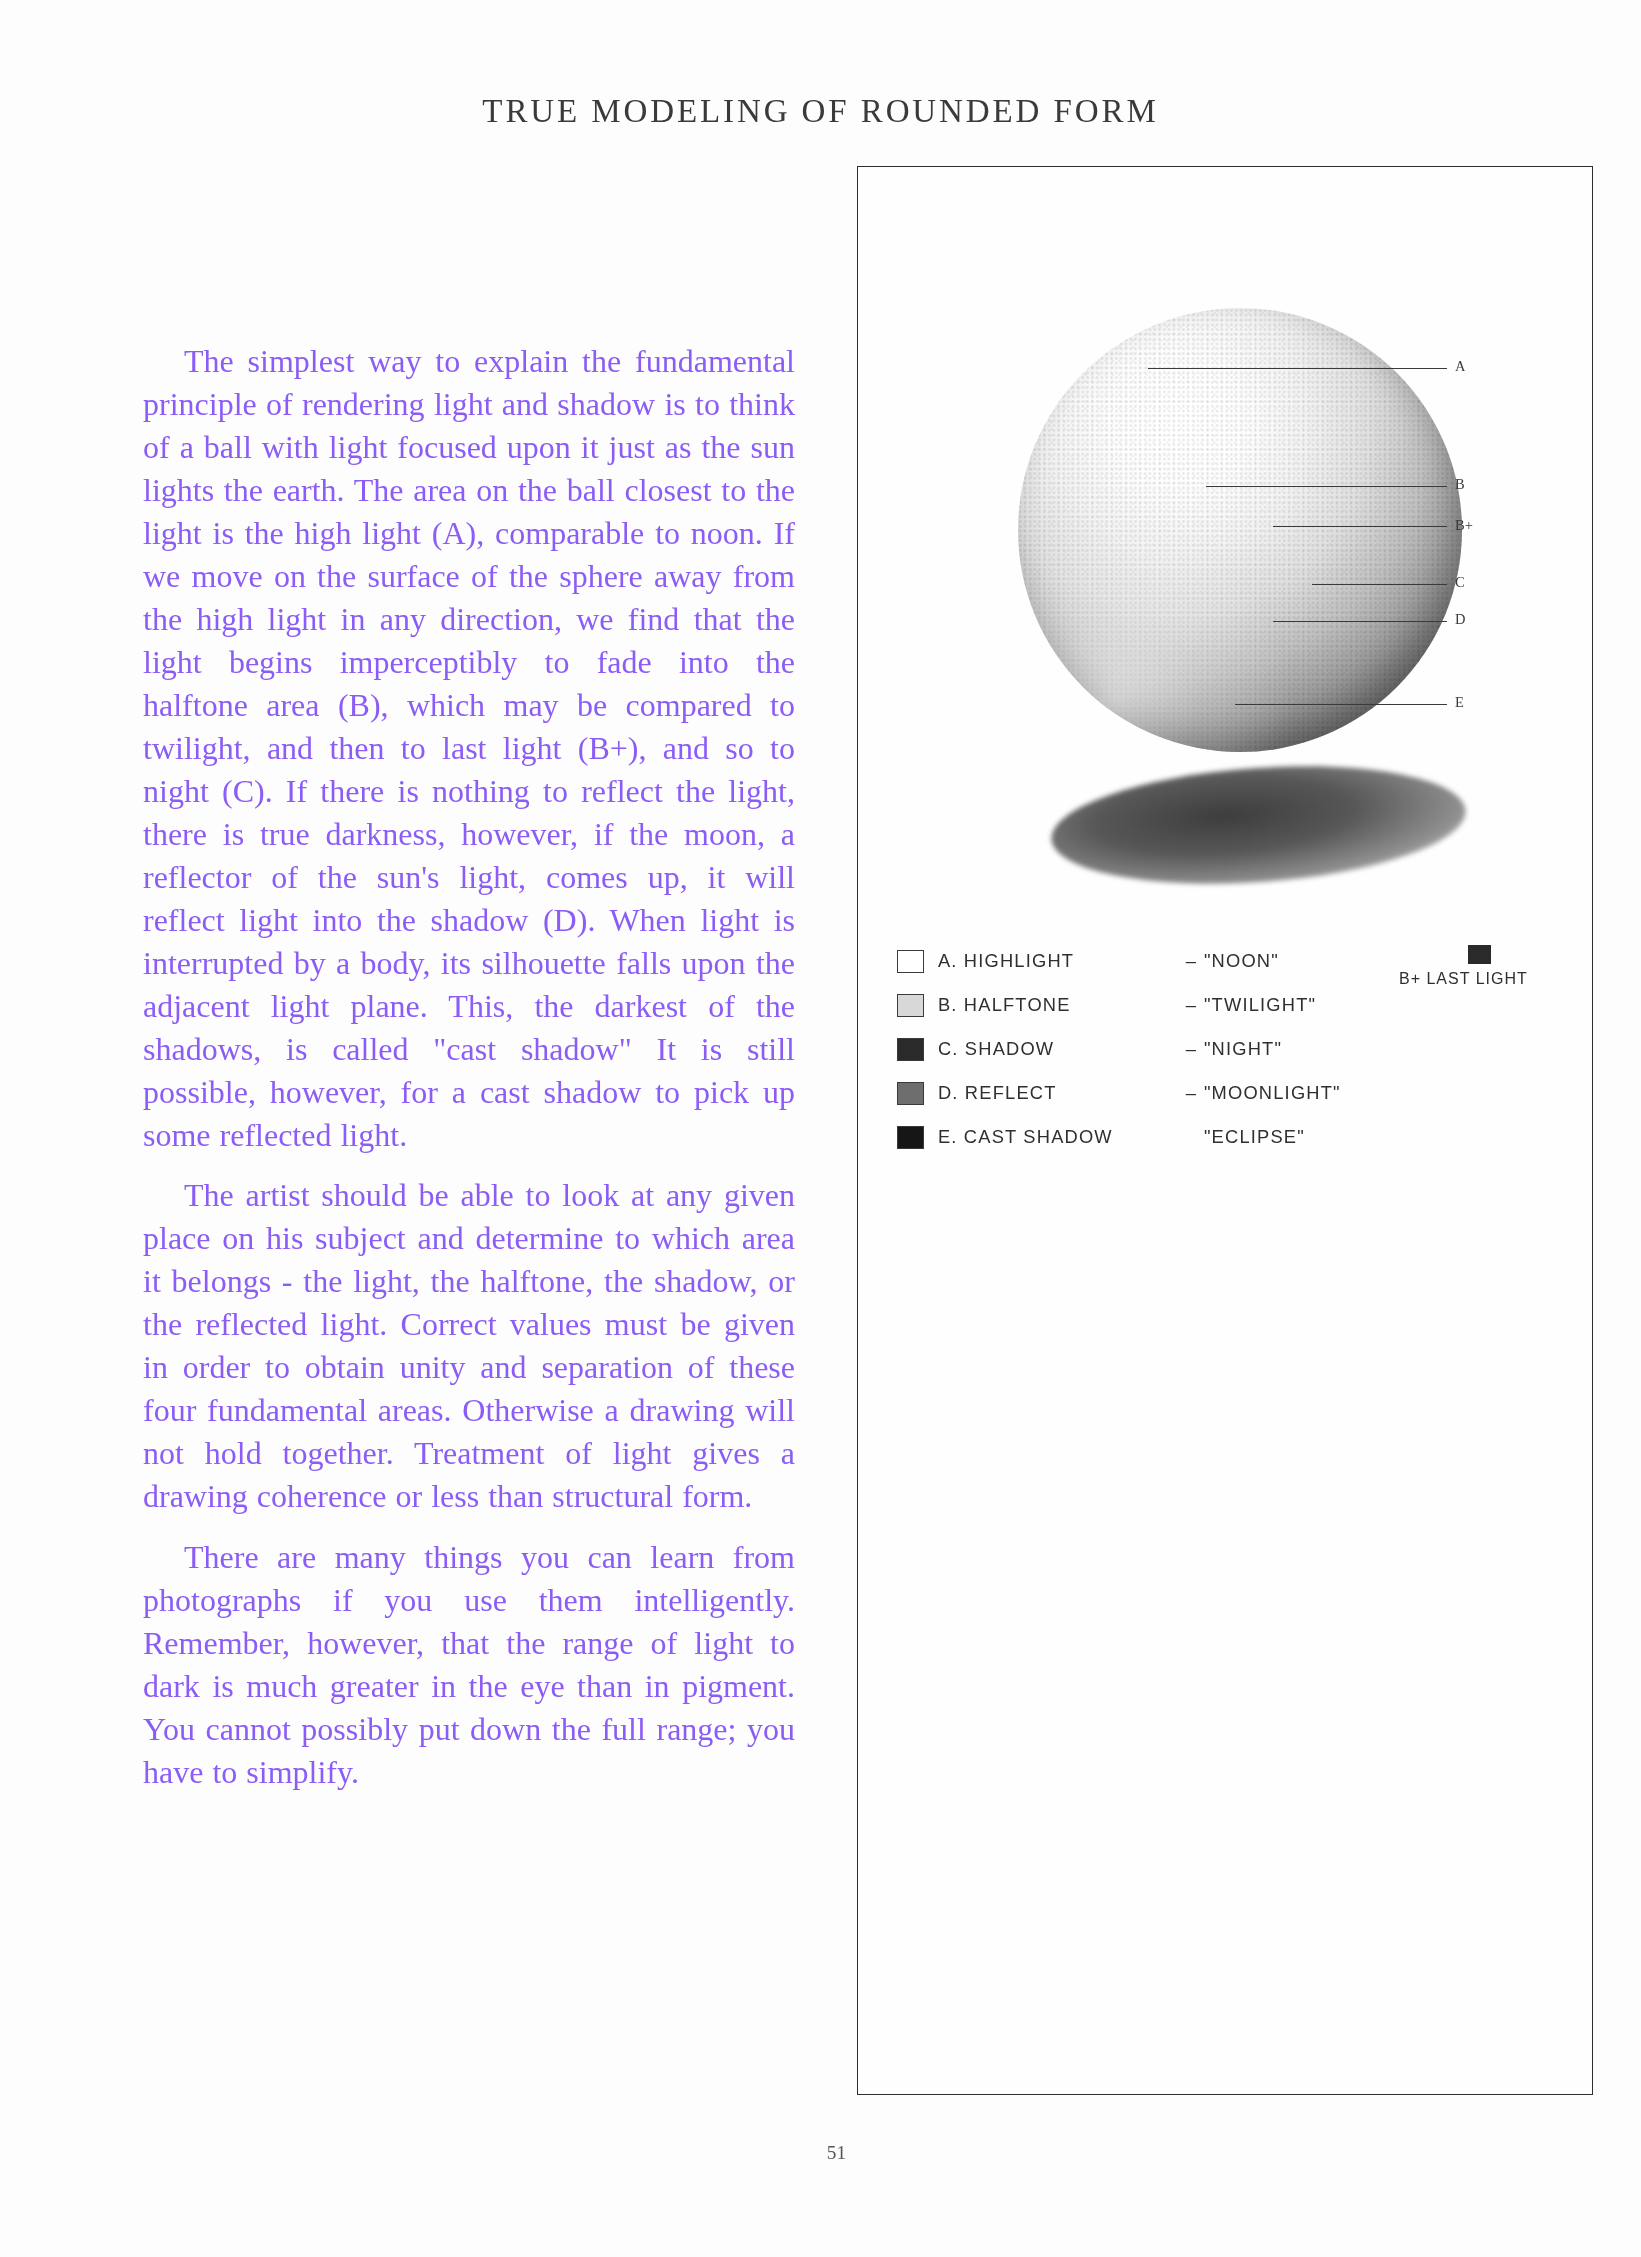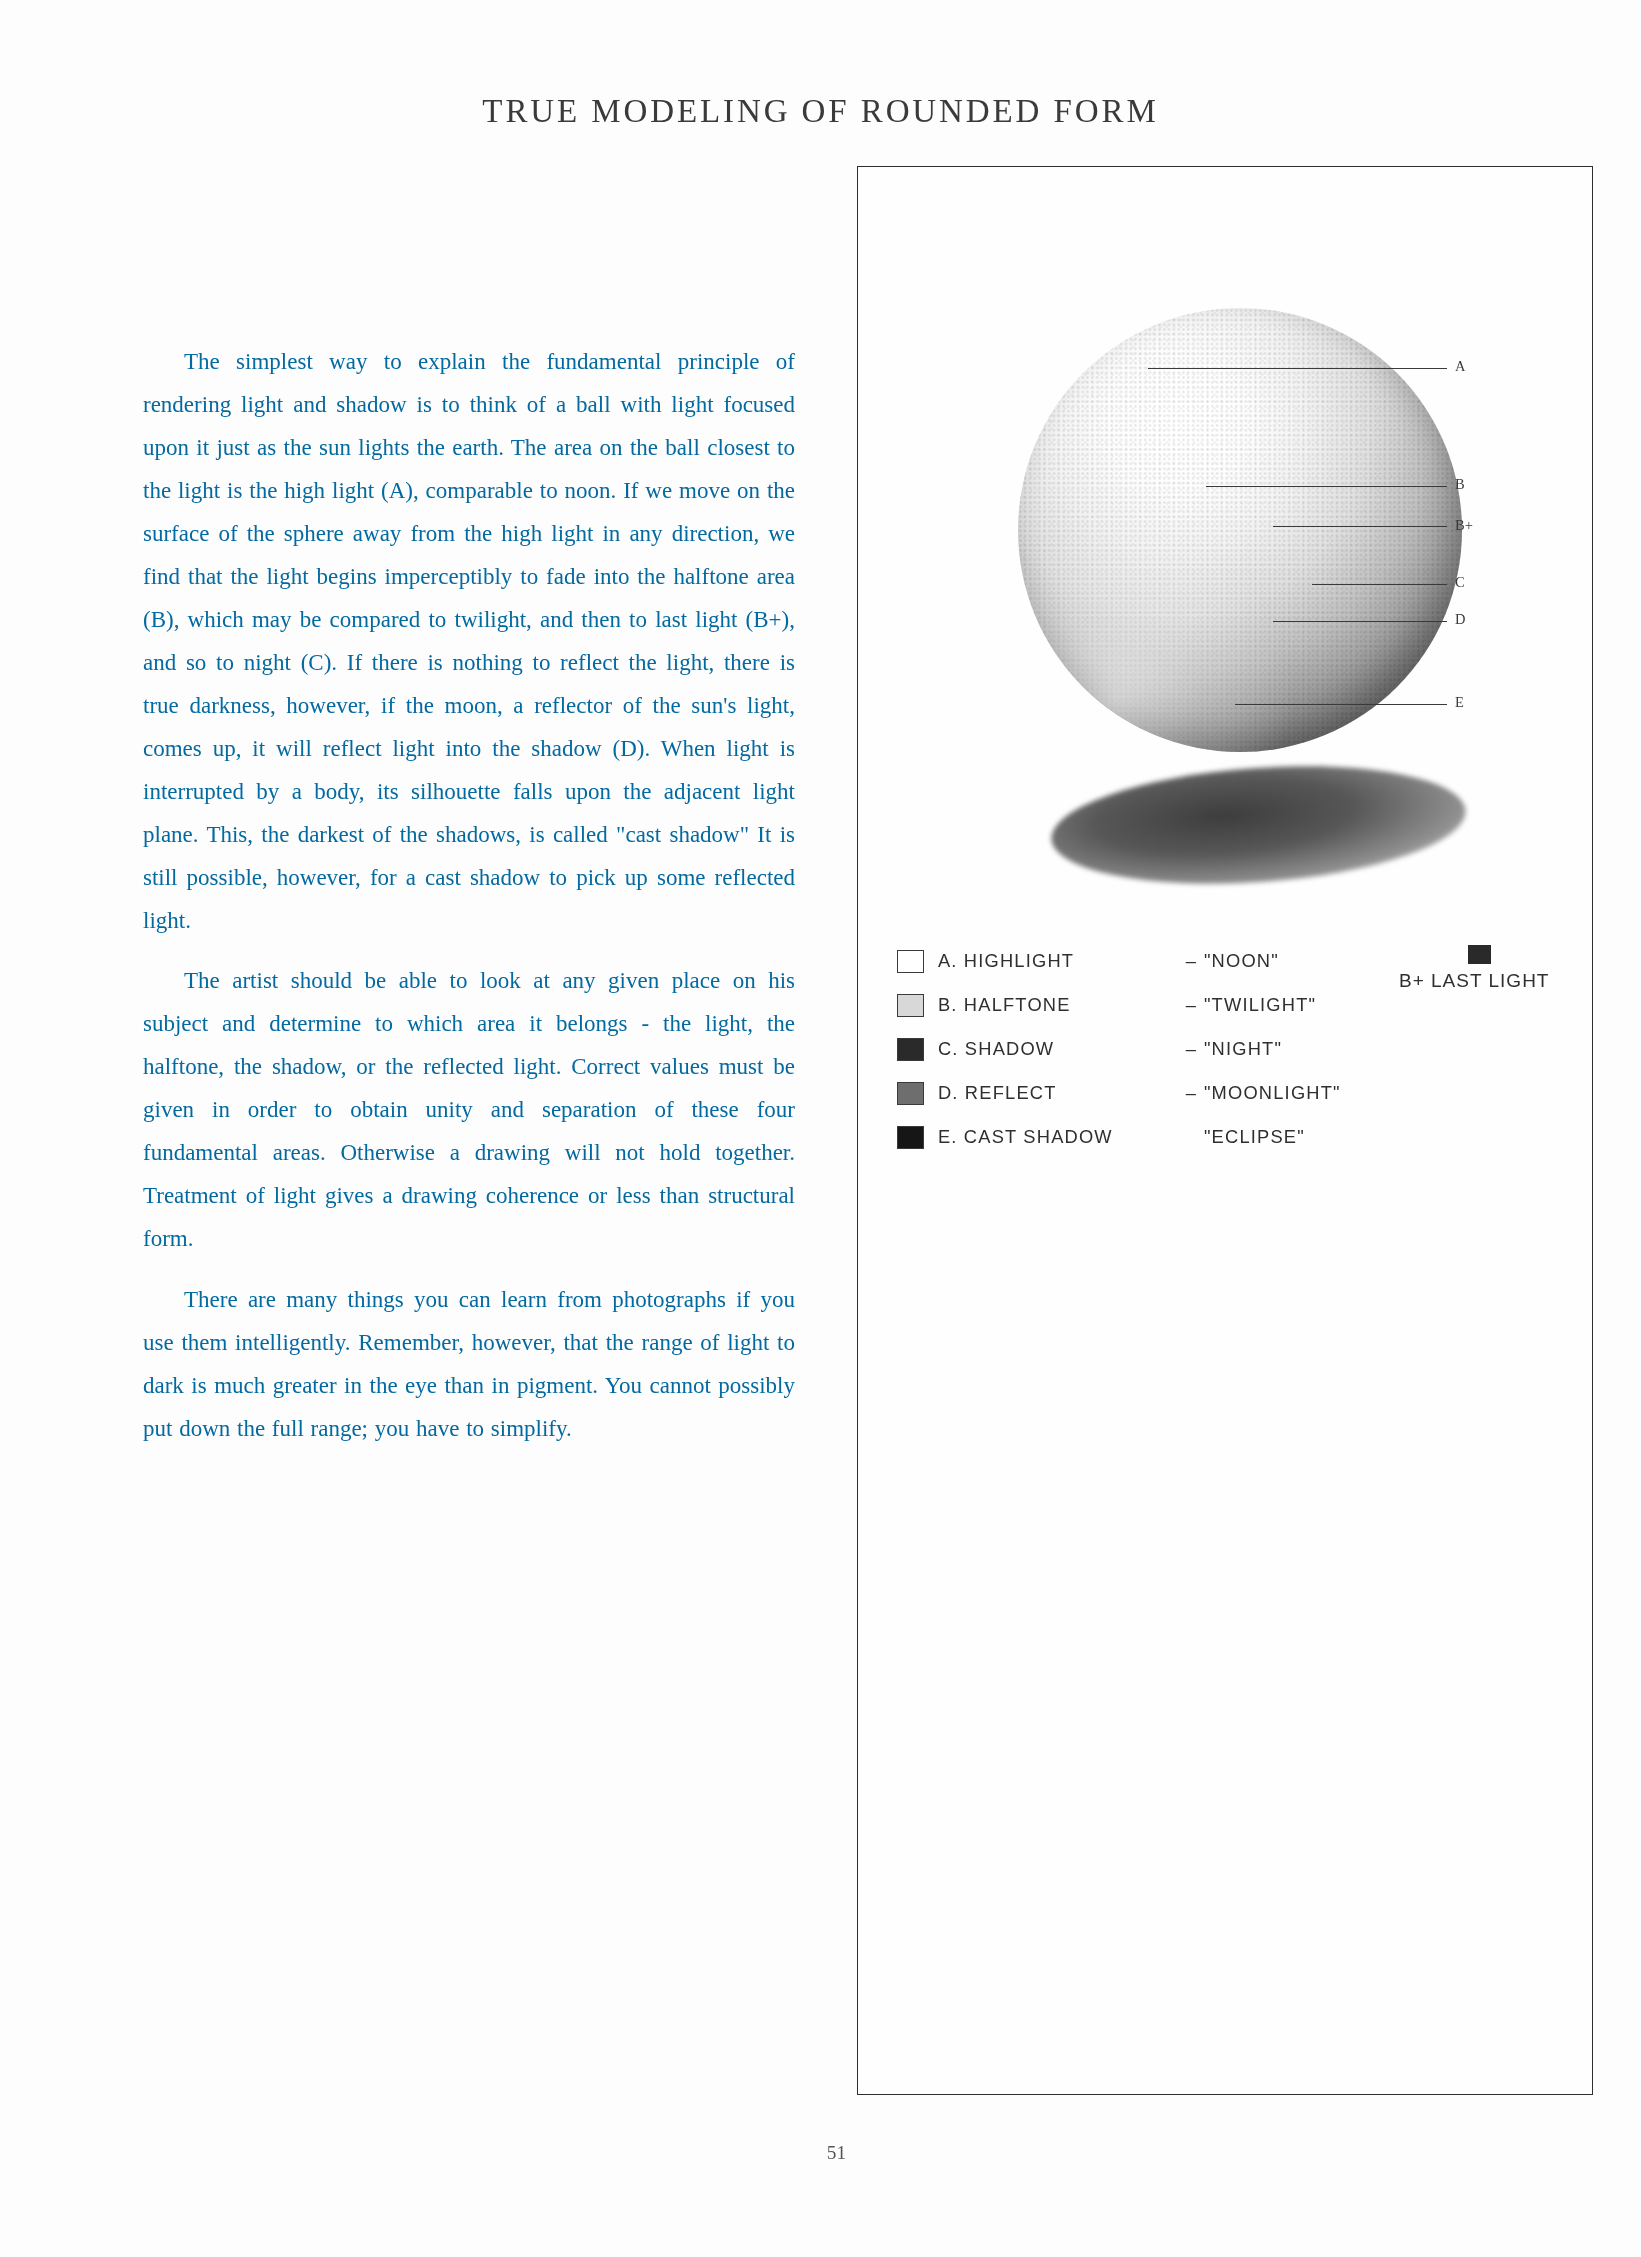--- a/index.html
+++ b/index.html
@@ -36,24 +36,24 @@
   }
   .text-column {
     position: absolute;
     left: 143px;
     top: 340px;
     width: 652px;
   }
   .text-column p {
     margin: 0 0 17.4px 0;
     text-align: justify;
-    font-size: 23px;
+    font-size: 32px;
     line-height: 43px;
     text-indent: 41px;
-    color: #0369a1;
+    color: #8b5cf6;
     filter: blur(0.6px);
     word-spacing: 1px;
   }
   .plate {
     position: absolute;
     left: 857px;
     top: 166px;
     width: 736px;
     height: 1929px;
     border: 1.9px solid #2e2e2e;
@@ -172,21 +172,21 @@
     text-align: center;
   }
   .legend-analogy {
     white-space: nowrap;
   }
   .legend-note {
     position: absolute;
     left: 541px;
     top: 803px;
     font-family: "Liberation Sans", sans-serif;
-    font-size: 19px;
+    font-size: 16px;
     letter-spacing: 1px;
     color: #2f2f2f;
     filter: blur(0.6px);
   }
   .legend-note-swatch {
     position: absolute;
     left: 610px;
     top: 778px;
     width: 21px;
     height: 17.4px;

